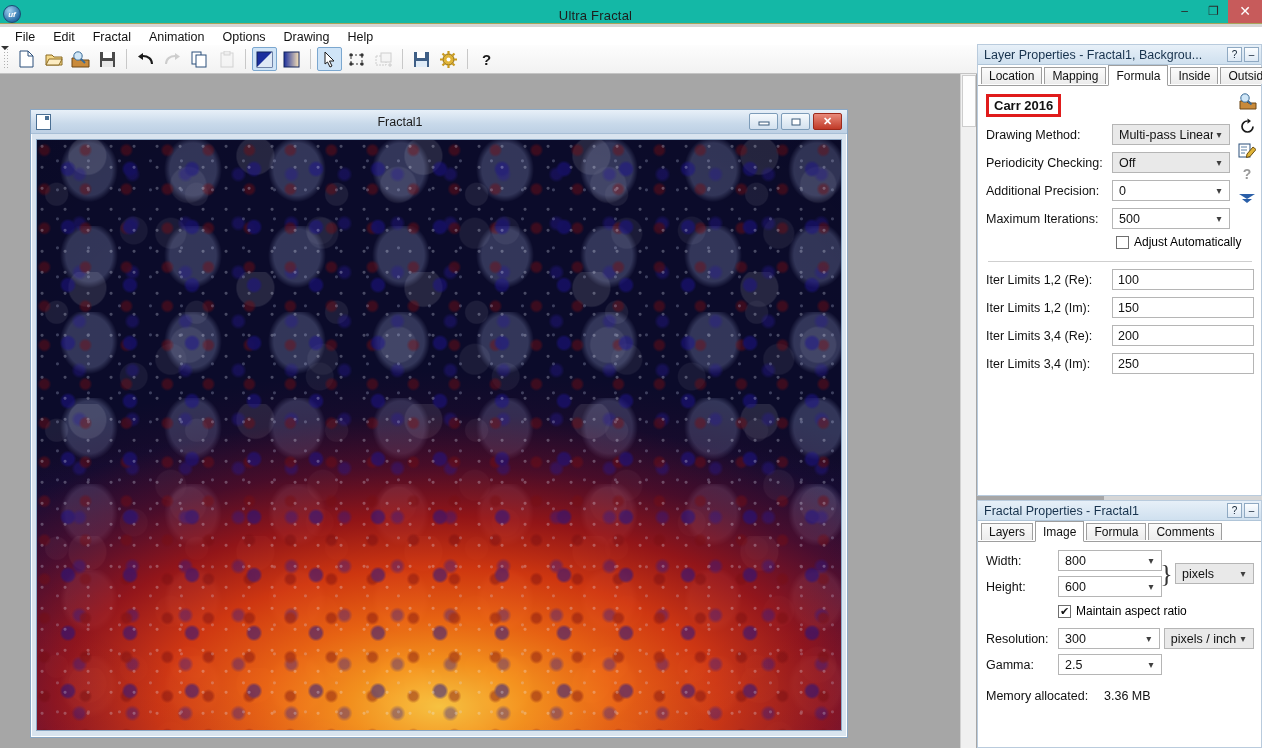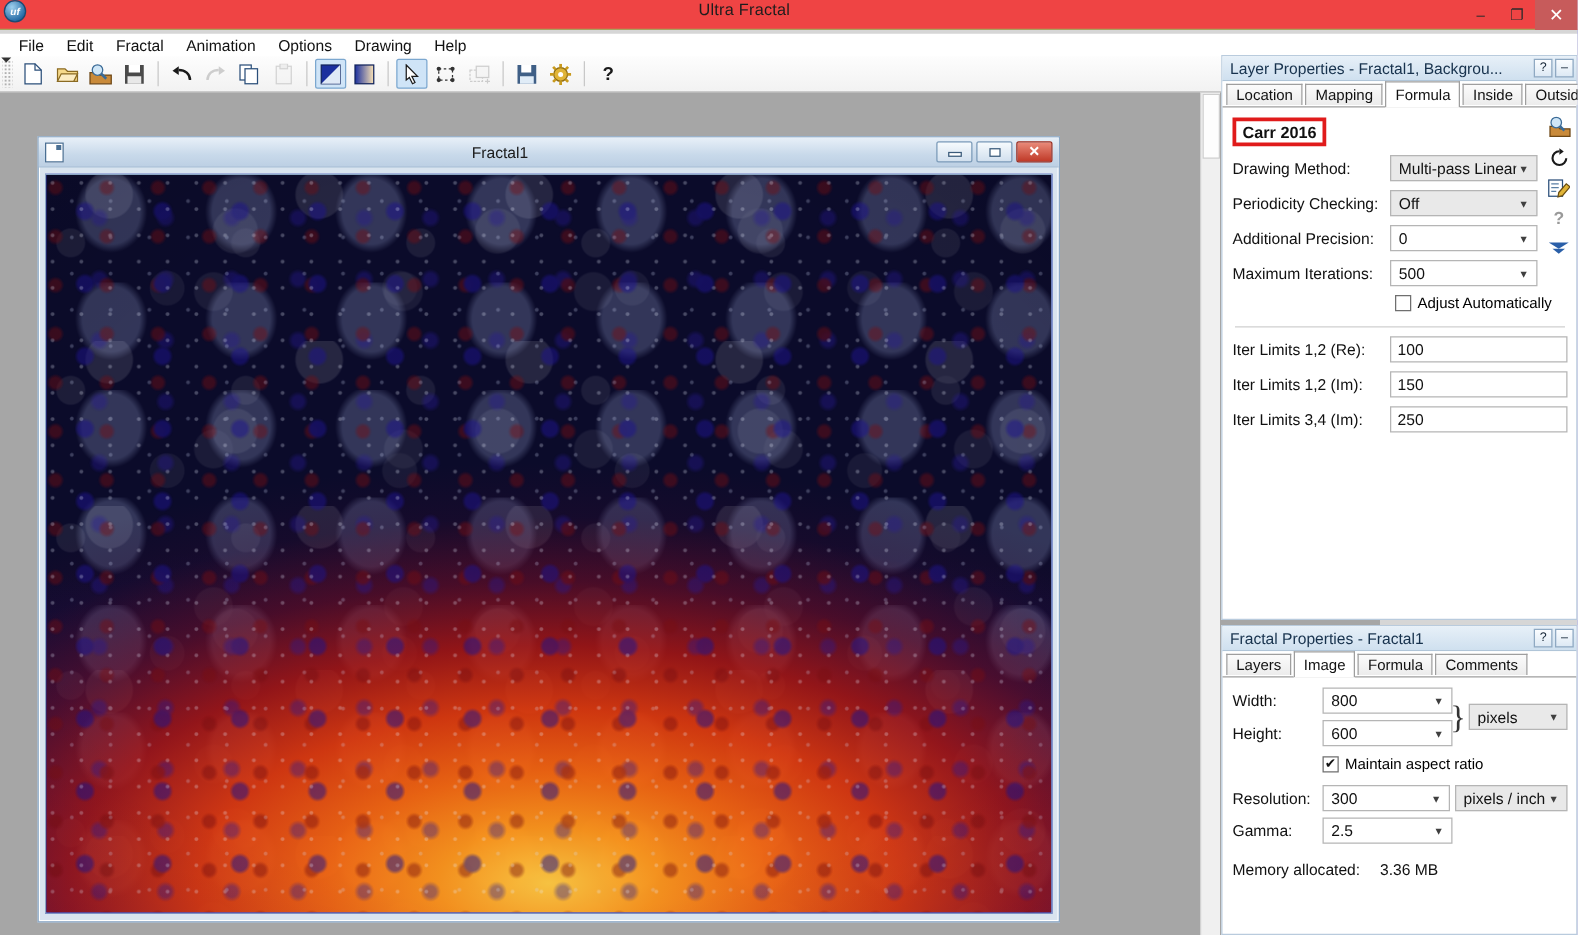--- a/index.html
+++ b/index.html
@@ -9,21 +9,21 @@
     overflow: hidden;
     font-family: "Liberation Sans", sans-serif;
     font-size: 12px;
     background: #f0f0f0;
   }
   #app { position: relative; width: 1262px; height: 748px; background: #d6d6d6; }
 
   
   .titlebar {
     position: absolute; left: 0; top: 0; width: 1262px; height: 24px;
-    background: #ef4444; display: flex; align-items: flex-start;
+    background: #14b8a6; display: flex; align-items: flex-end;
     border-bottom: 1px solid #a8a35c;
   }
   .tb-icon {
     width: 18px; height: 18px; margin-left: 3px; border-radius: 50%;
     background: radial-gradient(circle at 35% 30%, #9fd0ef, #2a6fa8 70%, #1b4a73);
     border: 1px solid #1b4a73; color: #fff; font-size: 8px;
     display: flex; align-items: center; justify-content: center;
     font-style: italic; font-weight: bold; flex: none;
   }
   .tb-title {
@@ -532,20 +532,24 @@
 
         <div class="hr"></div>
 
         <div class="row">
           <div class="row-label">Iter Limits 1,2 (Re):</div>
           <div class="txtbox" style="width:146px">100</div>
         </div>
         <div class="row">
           <div class="row-label">Iter Limits 1,2 (Im):</div>
           <div class="txtbox" style="width:146px">150</div>
+        </div>
+        <div class="row">
+          <div class="row-label">Iter Limits 3,4 (Re):</div>
+          <div class="txtbox" style="width:146px">200</div>
         </div>
         <div class="row">
           <div class="row-label">Iter Limits 3,4 (Im):</div>
           <div class="txtbox" style="width:146px">250</div>
         </div>
 
       </div>
     </div>
 
     <div class="panel" style="height:248px">

